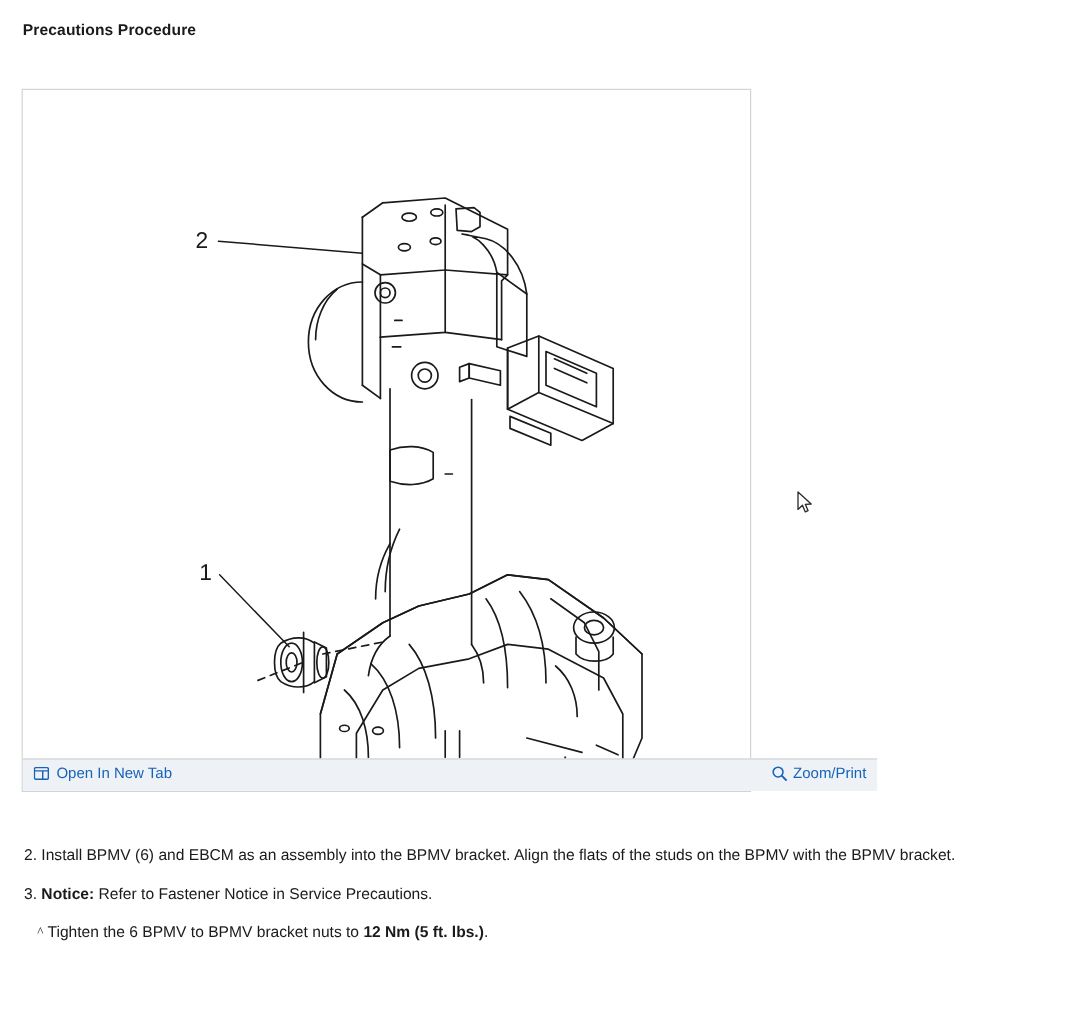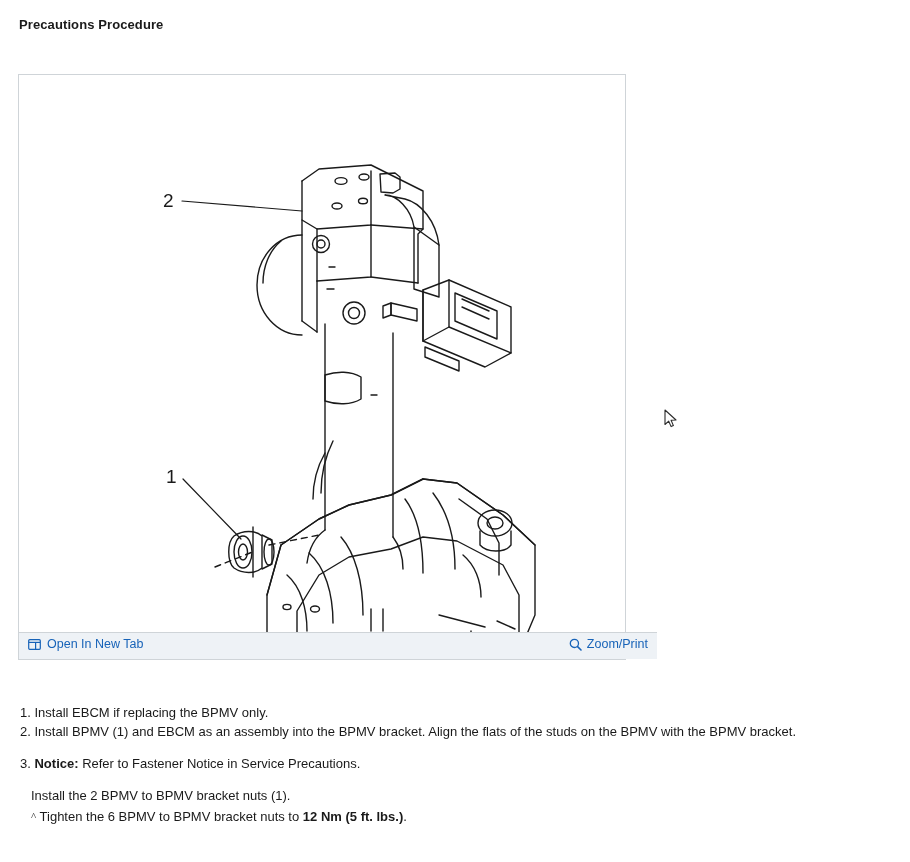--- a/index.html
+++ b/index.html
@@ -44,21 +44,21 @@
     left: 0;
     top: 0;
     width: 606px;
     height: 558px;
     overflow: hidden;
   }
   .figure-toolbar {
     position: absolute;
     left: 0;
     bottom: 0;
-    width: 638px;
+    width: 712px;
     height: 27px;
     background: #eef2f6;
     border-top: 1px solid #cfd4d8;
     box-sizing: border-box;
   }
   .toolbar-left {
     position: absolute;
     left: 9px;
     top: 4px;
     display: flex;
@@ -242,37 +242,32 @@
             <path d="M8.6 8.6 L12 12" stroke="#1763b8" stroke-width="1.6" stroke-linecap="round"></path>
           </svg>
         </span>
         <span class="toolbar-link">Zoom/Print</span>
       </div>
     </div>
   </div>
 
   <div class="steps">
     <div class="step-line">
-      <span>1.</span>
-      <span>Install EBCM if replacing the BPMV only.</span>
-    </div>
-    <div class="step-line">
       <span>2.</span>
-      <span>Install BPMV (1) and EBCM as an assembly into the BPMV bracket. Align the flats of the studs on the BPMV with the BPMV bracket.</span>
+      <span>Install BPMV (6) and EBCM as an assembly into the BPMV bracket. Align the flats of the studs on the BPMV with the BPMV bracket.</span>
     </div>
 
     <div class="step-gap"></div>
 
     <div class="step-line">
       <span>3.</span>
       <b>Notice:</b><span> Refer to Fastener Notice in Service Precautions.</span>
     </div>
 
     <div class="sub-block">
-      <div class="sub-line">Install the 2 BPMV to BPMV bracket nuts (1).</div>
       <div class="sub-line">
         <span class="caret">^</span>
         <span>Tighten the 6 BPMV to BPMV bracket nuts to </span><b>12 Nm (5 ft. lbs.)</b><span>.</span>
       </div>
     </div>
   </div>
 
   <div class="cursor">
     <svg width="14" height="20" viewBox="0 0 14 20" xmlns="http://www.w3.org/2000/svg">
       <path d="M1 1 L1 15.5 L4.7 12.1 L7.1 17.6 L9.4 16.6 L7.1 11.3 L12 11 Z" fill="#ffffff" stroke="#2b2b2b" stroke-width="1.1" stroke-linejoin="round"></path>

